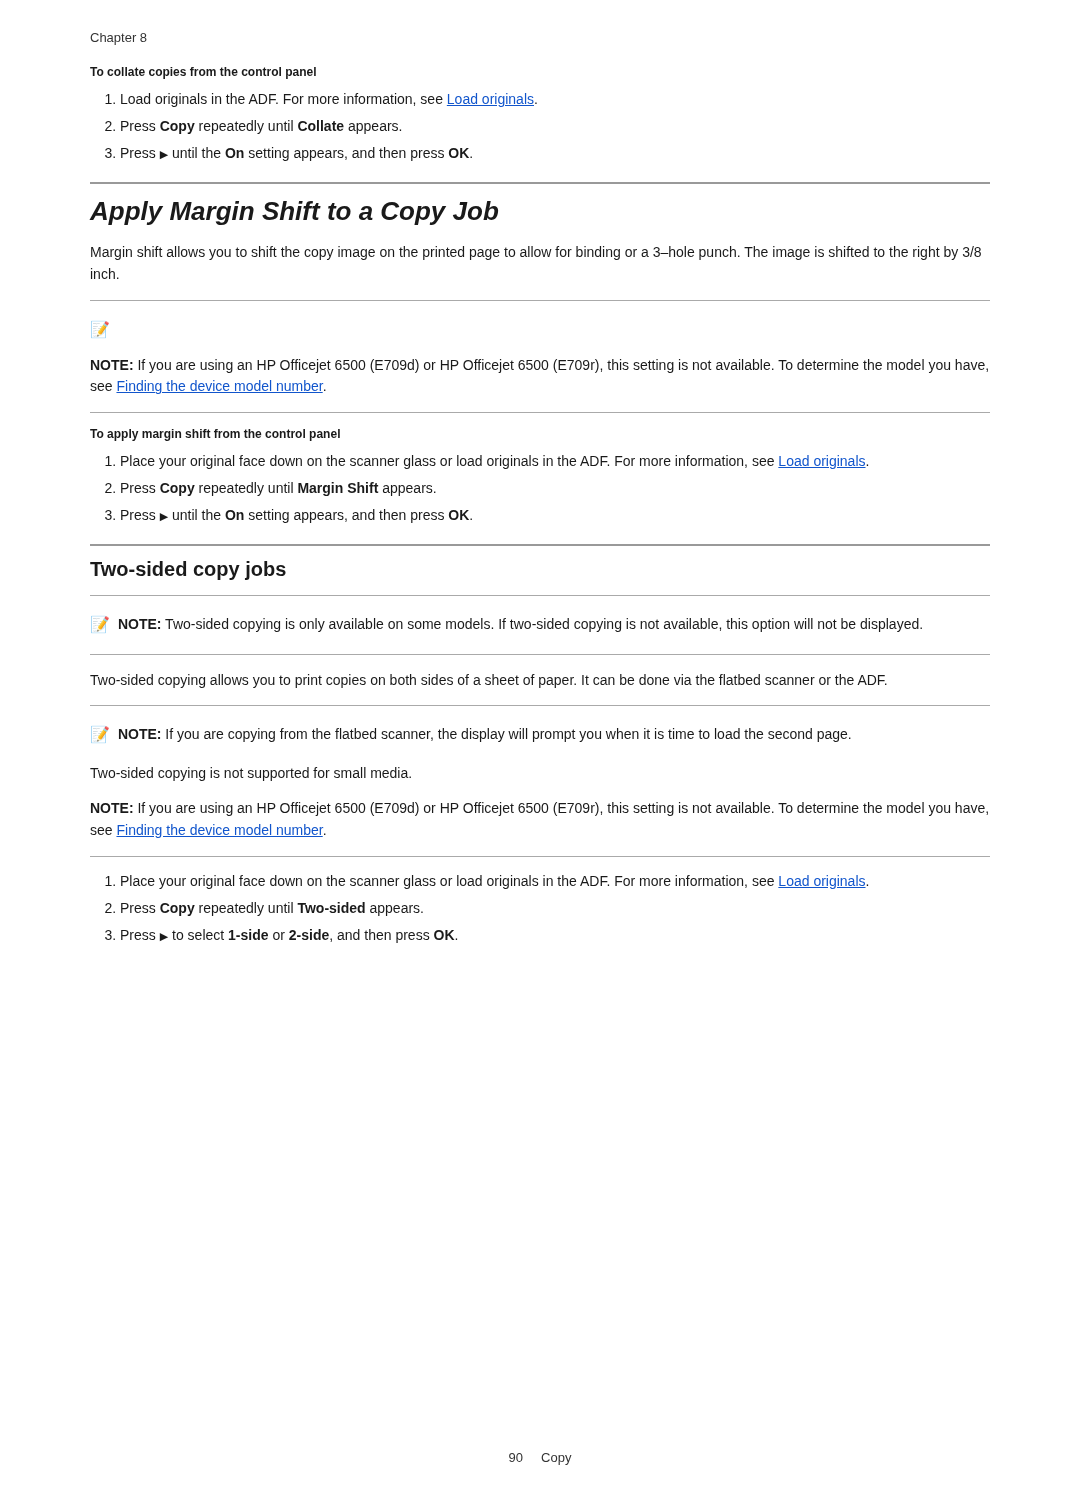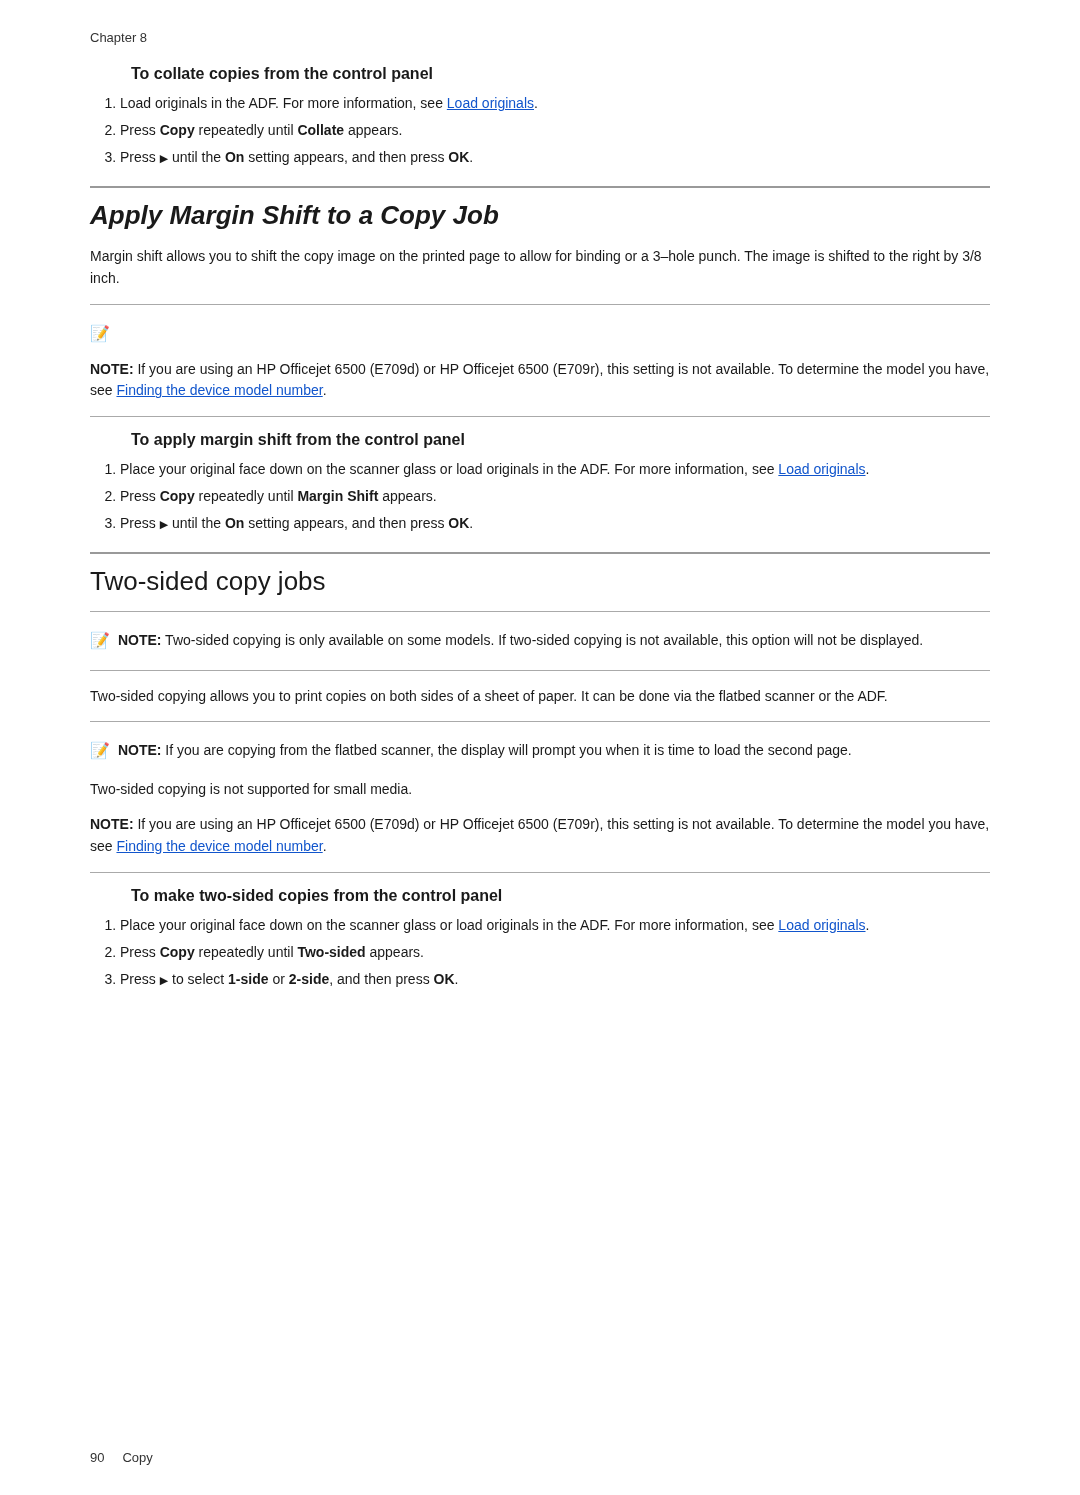--- a/index.html
+++ b/index.html
@@ -24,23 +24,22 @@
     }
 
     .chapter-label {
       font-size: 13px;
       color: #333;
       margin-bottom: 20px;
     }
 
     .subsection-heading {
       font-weight: bold;
-      font-size: 16px;
+      font-size: 12px;
       margin-bottom: 10px;
-      margin-left: 41px;
     }
 
     ol.steps {
       margin-left: 30px;
       margin-bottom: 12px;
     }
 
     ol.steps li {
       margin-bottom: 6px;
       line-height: 1.5;
@@ -56,22 +55,22 @@
       font-weight: bold;
       border-top: 2px solid #999;
       padding-top: 12px;
       margin-top: 18px;
       margin-bottom: 14px;
       font-family: Arial, Helvetica, sans-serif;
       font-style: italic;
     }
 
     .section-heading {
-      font-size: 26px;
-      font-weight: normal;
+      font-size: 20px;
+      font-weight: bold;
       border-top: 2px solid #999;
       padding-top: 12px;
       margin-top: 18px;
       margin-bottom: 14px;
       font-family: Arial, Helvetica, sans-serif;
     }
 
     .body-text {
       line-height: 1.6;
       margin-bottom: 14px;
@@ -122,20 +121,21 @@
     }
 
     .footer {
       position: absolute;
       bottom: 30px;
       left: 90px;
       right: 90px;
       display: flex;
       flex-direction: row;
       align-items: center;
+      justify-content: center;
     }
 
     .footer-page-num {
       font-size: 13px;
       color: #333;
       margin-right: 18px;
     }
 
     .footer-section {
       font-size: 13px;
@@ -218,21 +218,20 @@
   </div>
 
   <p class="body-text">Two-sided copying is not supported for small media.</p>
 
   <div class="note-plain">
     <span class="note-label">NOTE:</span><span> If you are using an HP Officejet 6500 (E709d) or HP Officejet 6500 (E709r), this setting is not available. To determine the model you have, see </span><a href="#">Finding the device model number</a><span>.</span>
   </div>
 
   <hr class="divider">
 
-  <div class="subsection-heading">To make two-sided copies from the control panel</div>
 
   <ol class="steps">
     <li>
       <span>Place your original face down on the scanner glass or load originals in the ADF. For more information, see </span><a href="#">Load originals</a><span>.</span>
     </li>
     <li>
       <span>Press </span><strong>Copy</strong><span> repeatedly until </span><strong>Two-sided</strong><span> appears.</span>
     </li>
     <li>
       <span>Press </span><span class="play-icon"></span><span> to select </span><strong>1-side</strong><span> or </span><strong>2-side</strong><span>, and then press </span><strong>OK</strong><span>.</span>

